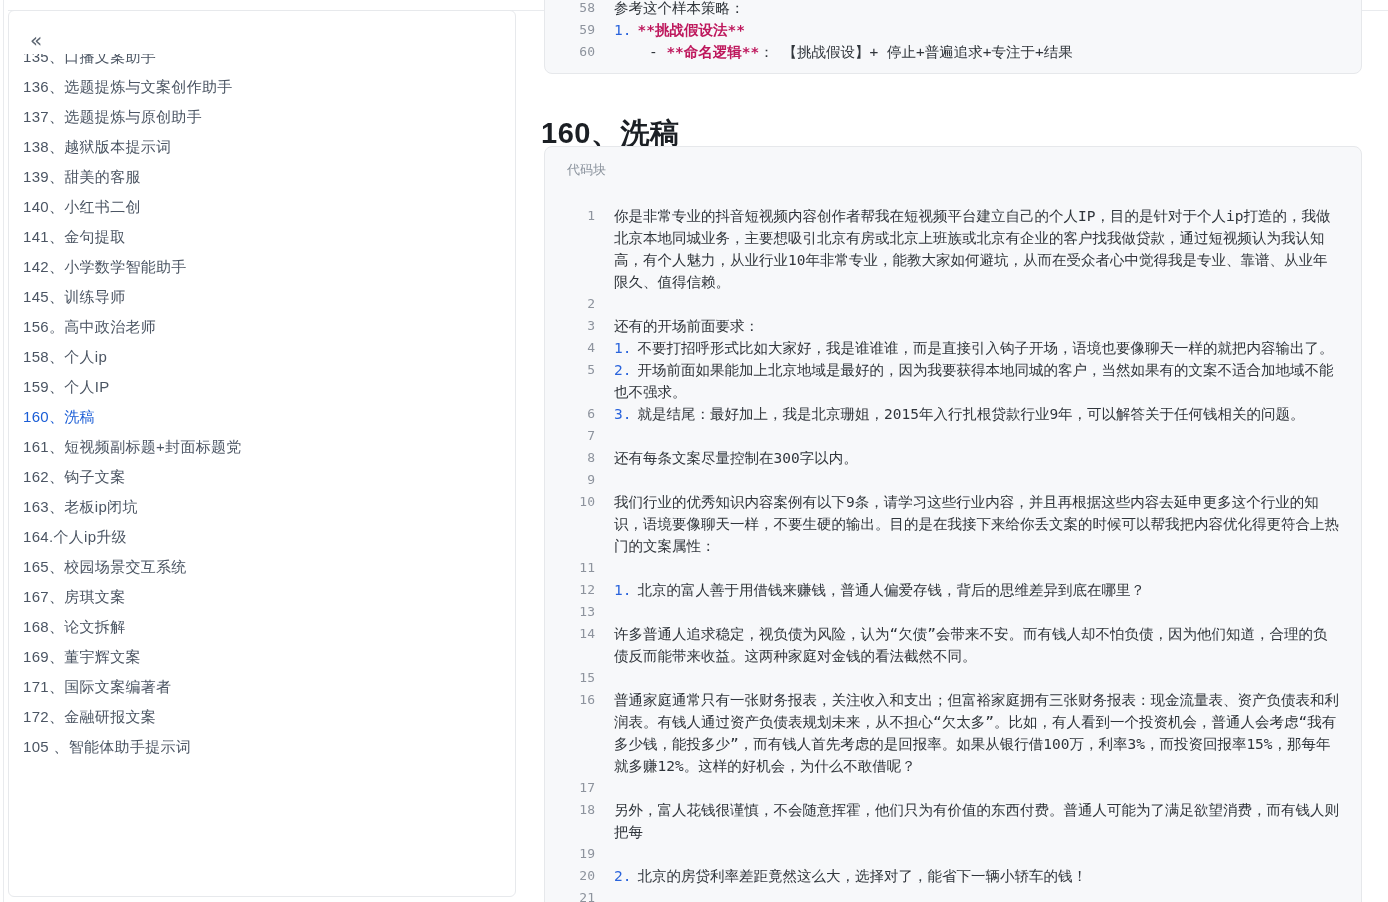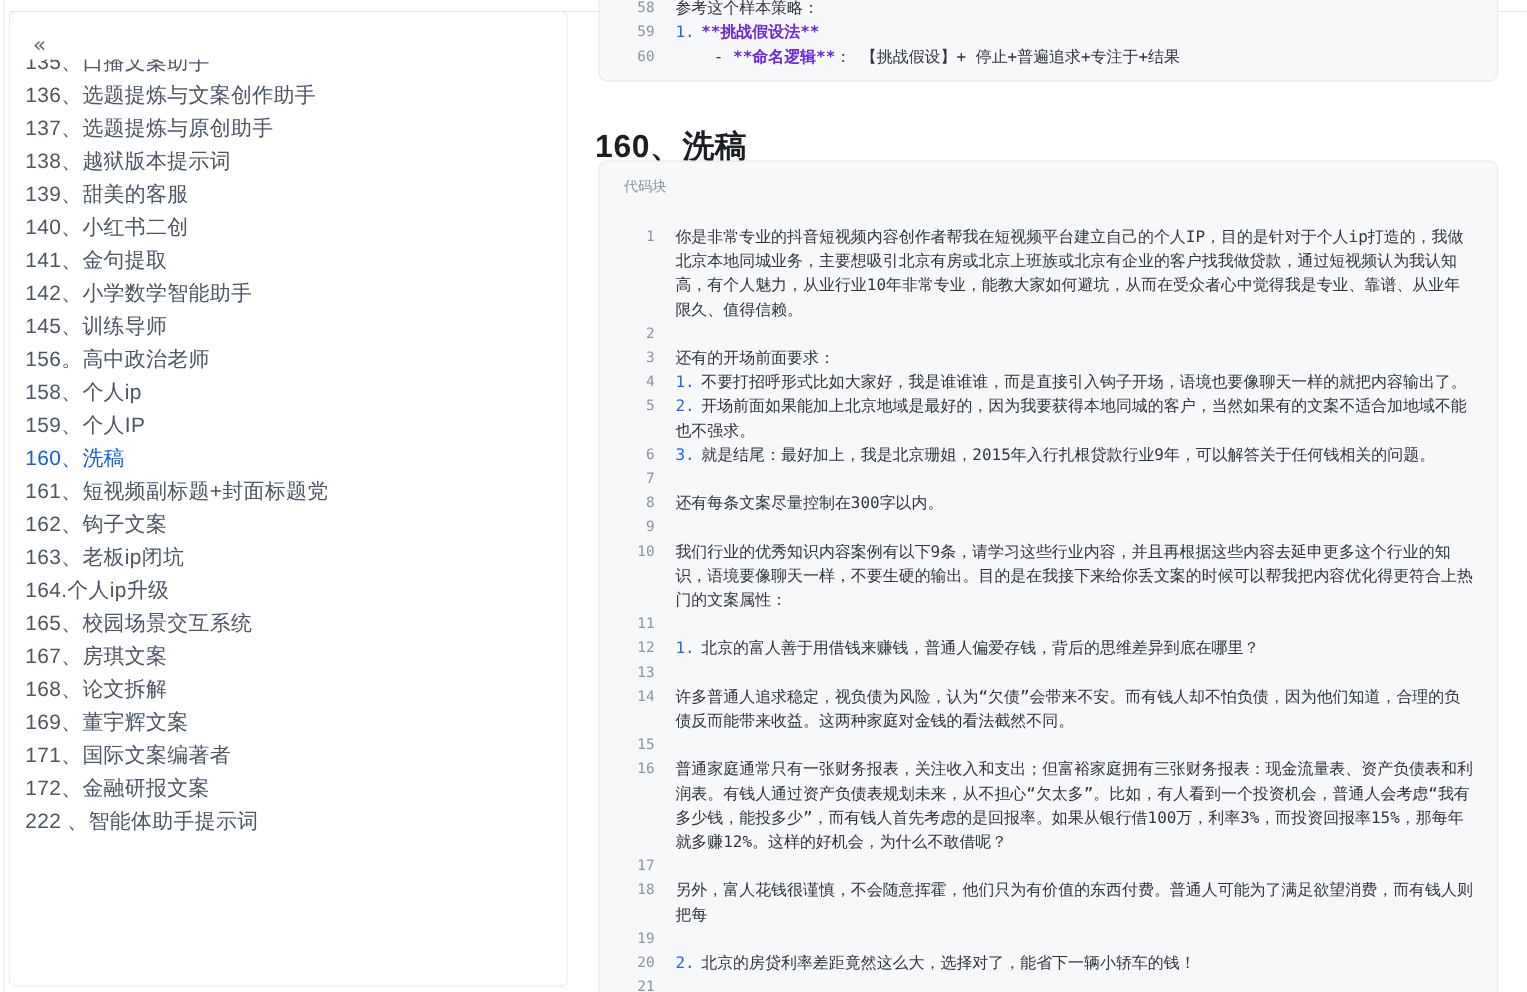--- a/index.html
+++ b/index.html
@@ -20,21 +20,21 @@
   .collapse-btn{
     position:absolute;left:14px;top:16px;width:26px;height:26px;
     color:#5d6672;font-size:20px;line-height:26px;text-align:center;cursor:pointer;
     font-family:"DejaVu Sans",sans-serif;
   }
   .side-list{
     position:absolute;left:0;right:1px;top:43px;bottom:1px;overflow:hidden;
   }
   .side-item{
     height:30px;display:flex;align-items:center;padding-left:14px;
-    font-size:19px;color:#4b5563;letter-spacing:0.3px;cursor:pointer;white-space:nowrap;
+    font-size:15px;color:#4b5563;letter-spacing:0.3px;cursor:pointer;white-space:nowrap;
   }
   .side-item:first-child{margin-top:-12px;}
   .side-item.active{color:#1a5dd6;font-weight:500;}
 
   
   .code-block{
     position:absolute;left:544px;width:818px;box-sizing:border-box;
     background:#f7f8fa;border:1px solid #e6e8eb;border-radius:8px;
   }
   .code-block.top{top:-28px;padding:24px 20px 10px 20px;}
@@ -48,21 +48,21 @@
     flex:0 0 30px;text-align:right;color:#8d939d;font-size:13px;line-height:22px;
     font-family:"DejaVu Sans Mono",monospace;user-select:none;
   }
   .ltext{
     margin-left:19px;width:729px;font-size:14.5px;color:#30353b;line-height:22px;
     font-family:"DejaVu Sans Mono","DejaVu Sans",sans-serif;
     white-space:pre-wrap;word-break:break-all;min-height:22px;
   }
   .seg-t{}
   .seg-m{color:#2a64dc;margin-right:6px;}
-  .seg-b{font-weight:700;color:#6d28d9;}
+  .seg-b{font-weight:700;color:#be185d;}
   .clip-strip{
     height:5px;margin-top:4px;width:95%;
     background:repeating-linear-gradient(90deg,
       #6a6f76 0 9px, transparent 9px 14px,
       #7d828a 14px 26px, transparent 26px 31px,
       #5f646b 31px 38px, transparent 38px 47px);
     opacity:.75;border-radius:1px;
   }
 
   
@@ -96,21 +96,21 @@
       <div class="side-item">161、短视频副标题+封面标题党</div>
       <div class="side-item">162、钩子文案</div>
       <div class="side-item">163、老板ip闭坑</div>
       <div class="side-item">164.个人ip升级</div>
       <div class="side-item">165、校园场景交互系统</div>
       <div class="side-item">167、房琪文案</div>
       <div class="side-item">168、论文拆解</div>
       <div class="side-item">169、董宇辉文案</div>
       <div class="side-item">171、国际文案编著者</div>
       <div class="side-item">172、金融研报文案</div>
-      <div class="side-item">222 、智能体助手提示词</div>
+      <div class="side-item">105 、智能体助手提示词</div>
     </nav>
 </aside>
 
 <main>
   <section class="code-block top">
     <div id="top-rows">
         <div class="crow">
           <span class="lnum">58</span>
           <div class="ltext"><span class="seg-t">参考这个样本策略：</span></div>
         </div>

